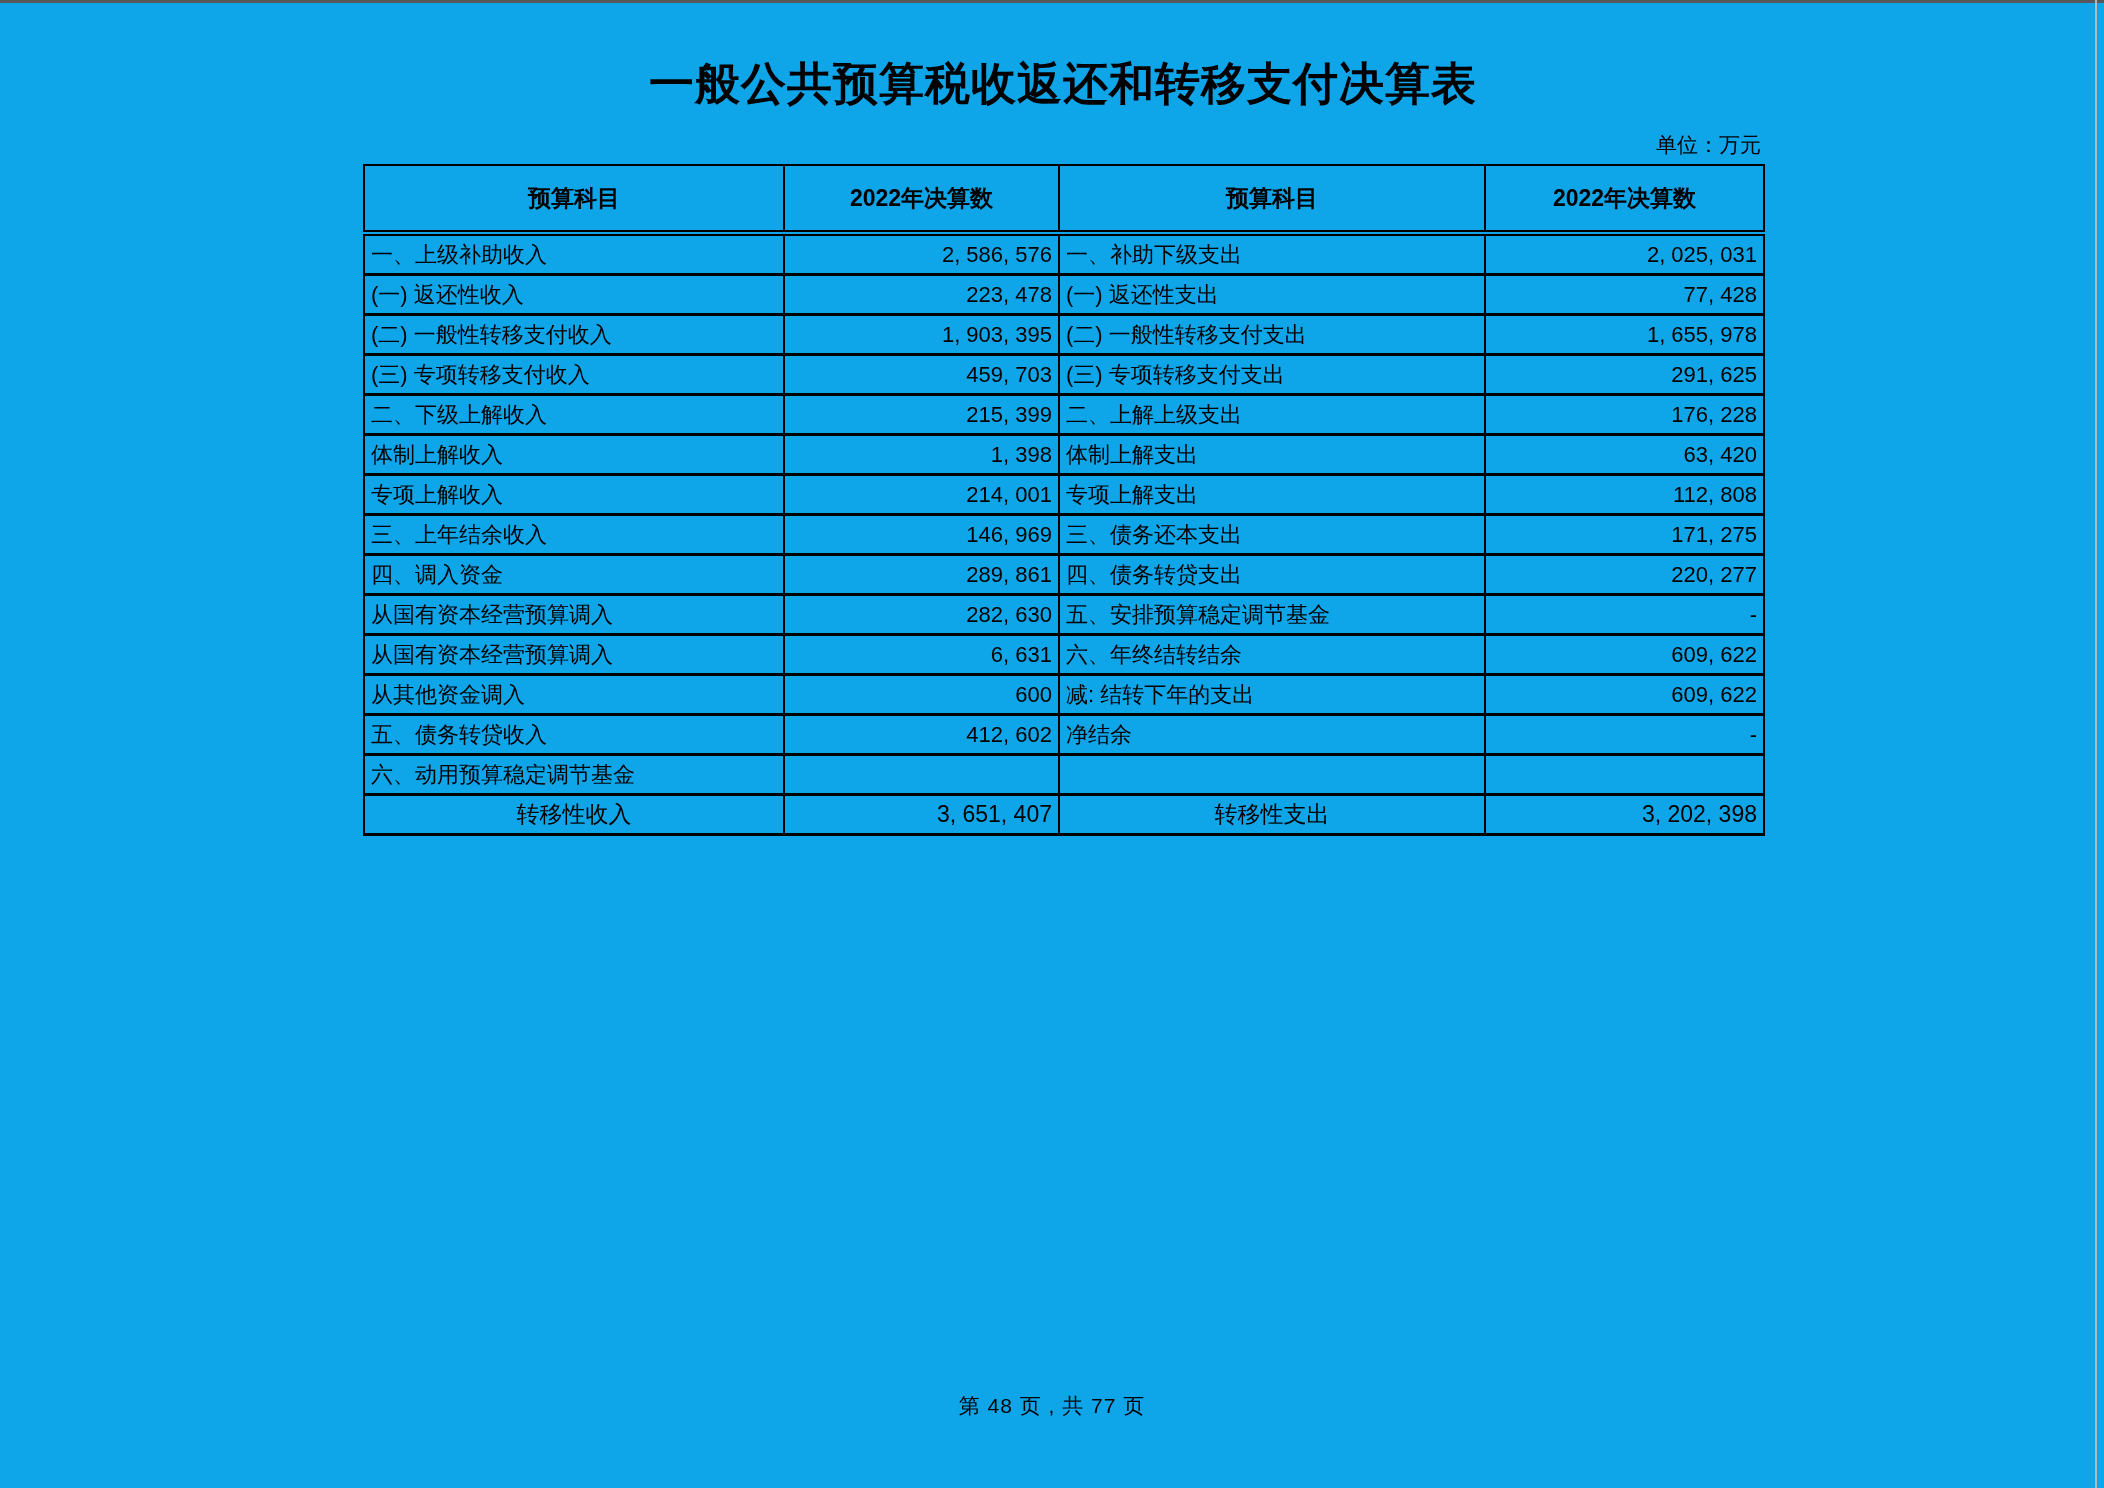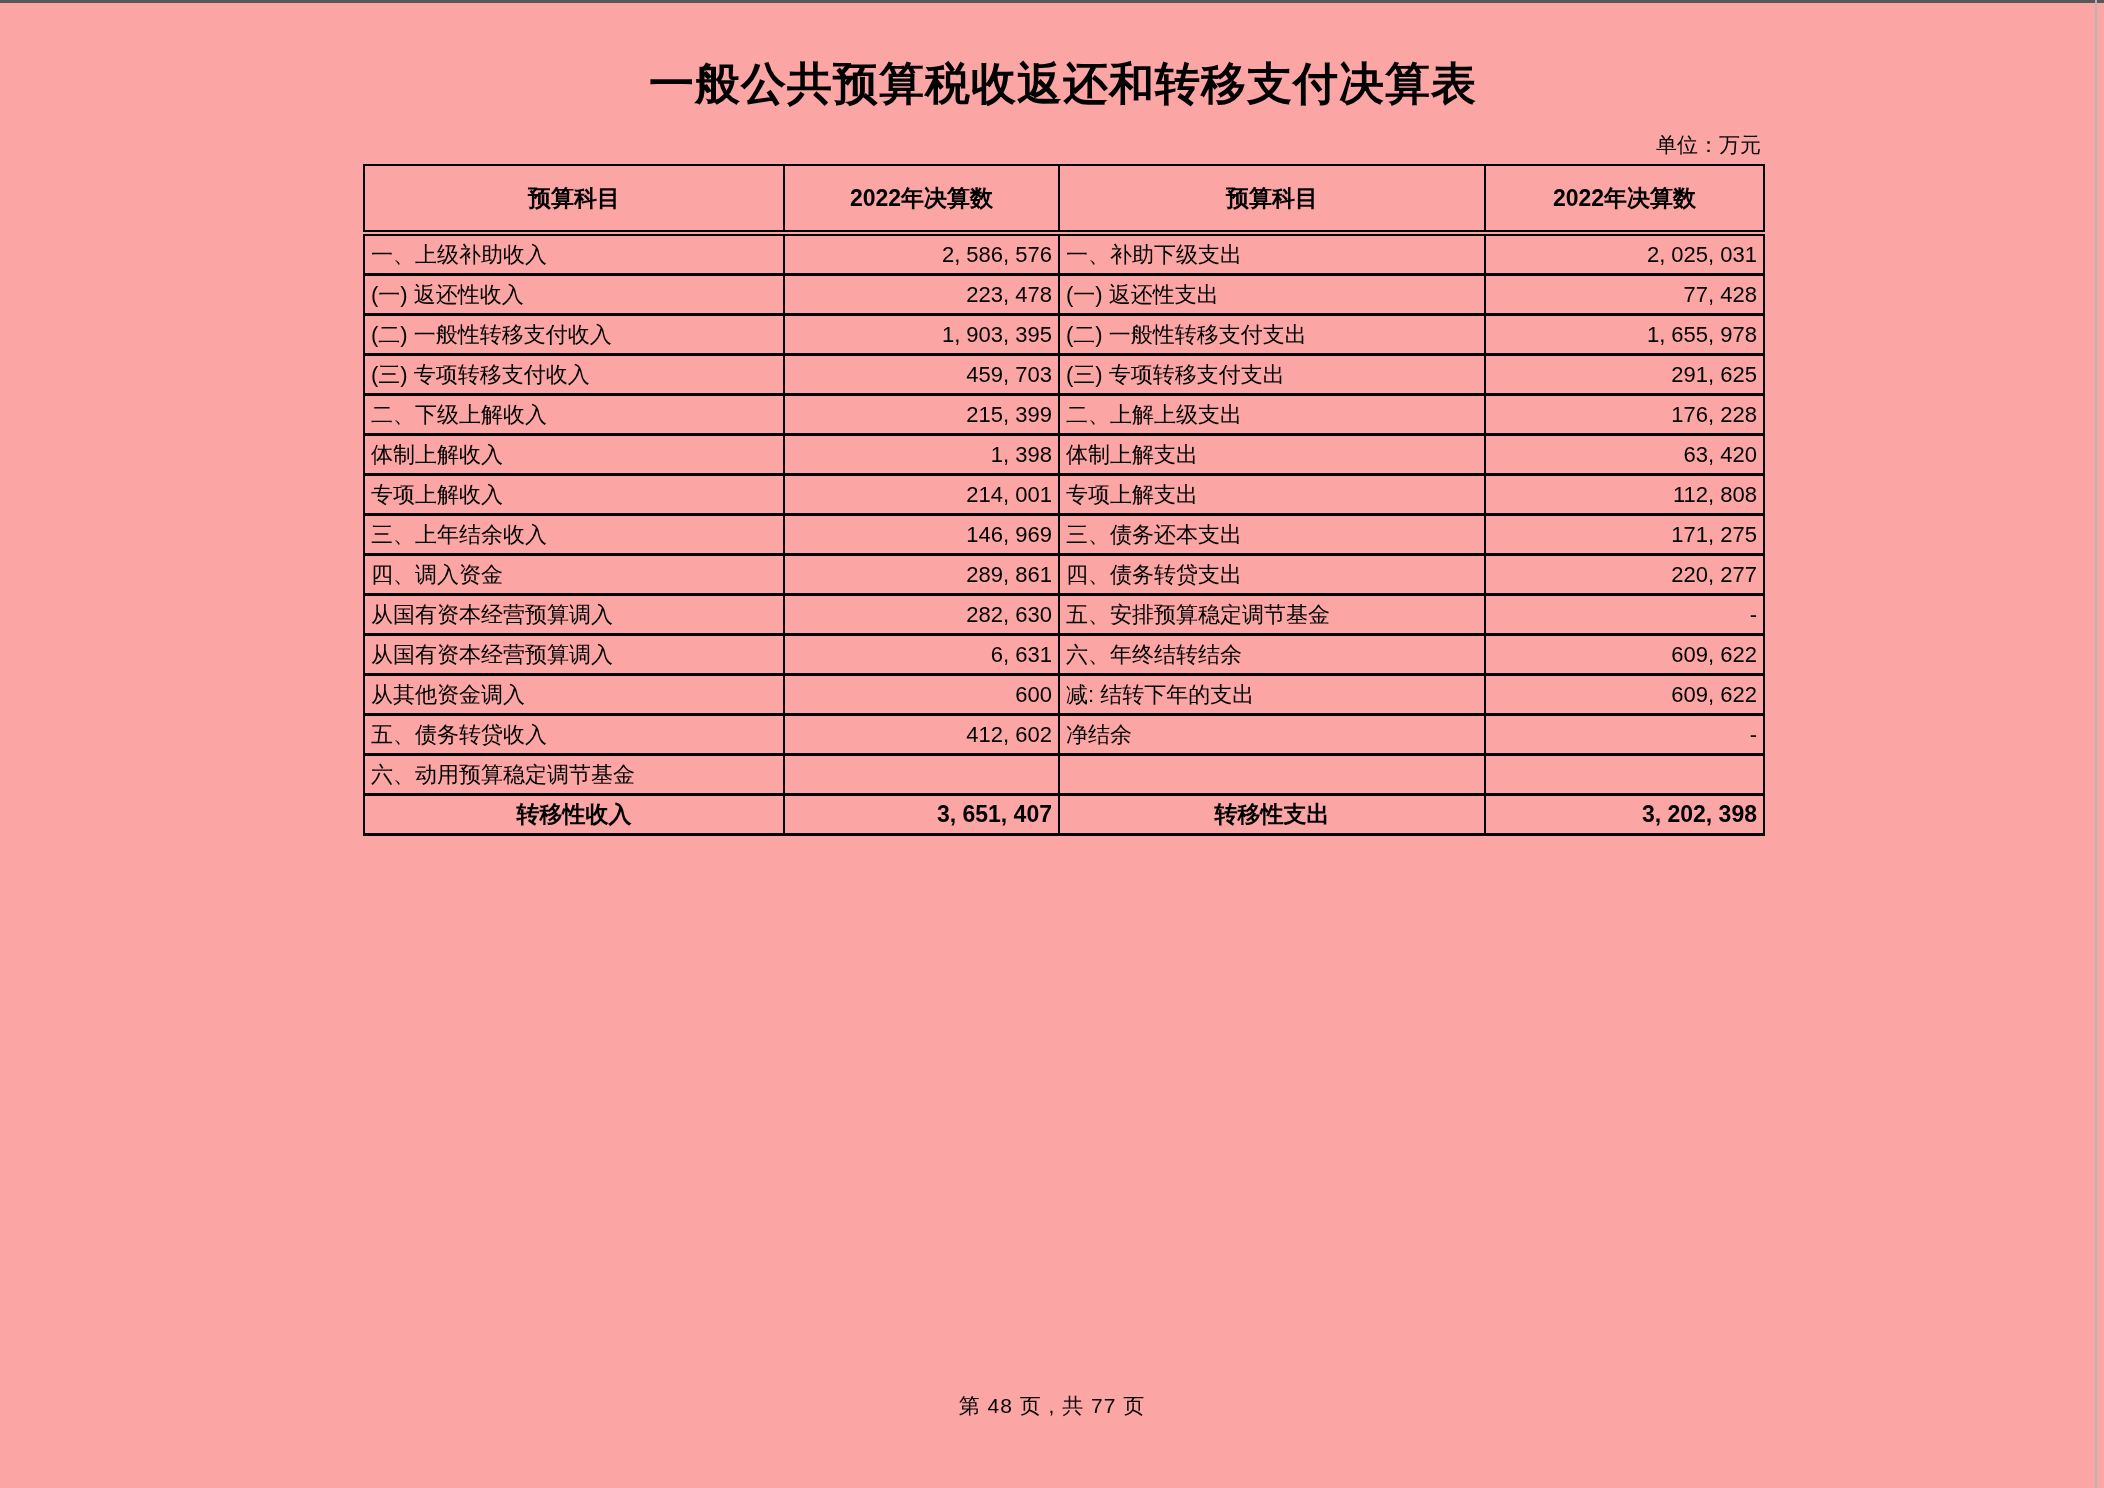--- a/index.html
+++ b/index.html
@@ -5,21 +5,21 @@
   html, body {
     margin: 0;
     padding: 0;
     background: #ffffff;
     font-family: "Liberation Sans", "DejaVu Sans", sans-serif;
   }
   .page {
     position: relative;
     width: 2104px;
     height: 1488px;
-    background: #fca5a5;
+    background: #0ea5e9;
     overflow: hidden;
   }
   .top-edge {
     position: absolute;
     top: 0; left: 0;
     width: 2104px; height: 3px;
     background: #58585a;
   }
   .right-edge {
     position: absolute;
@@ -77,21 +77,21 @@
   td.cat { text-align: left; margin-top: 8px; }
   td.val { text-align: right; }
   td.L0 { padding-left: 5px; }
   td.L1 { padding-left: 9px; }
   td.L2 { padding-left: 52px; }
   td.center-bold {
     text-align: center;
     font-weight: bold;
   }
   tr.total-row td {
-    font-weight: bold;
+    font-weight: normal;
     font-size: 23px;
   }
   .footer {
     position: absolute;
     left: 0; top: 1392px;
     width: 2104px;
     text-align: center;
     font-size: 21px;
     color: #000;
     letter-spacing: 1px;

